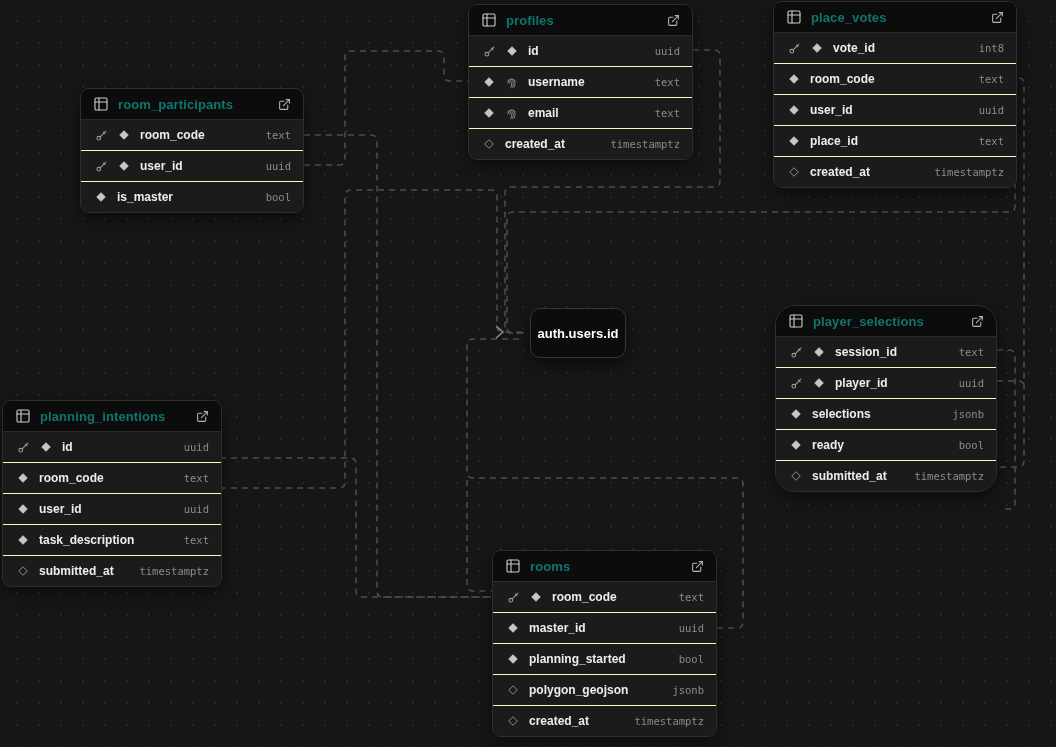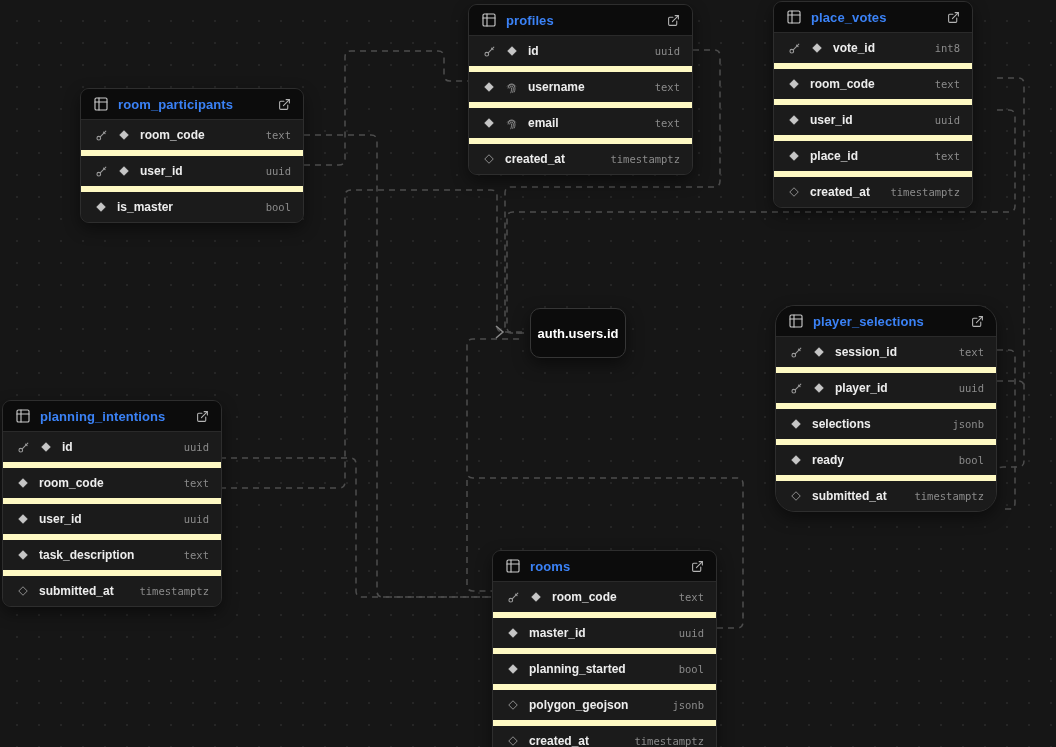--- a/index.html
+++ b/index.html
@@ -28,30 +28,30 @@
   }
   .table-header{
     height:30px;
     background:#0c0c0c;
     display:flex;align-items:center;gap:9px;
     padding:0 12px;
     border-bottom:1px solid #2a2a2a;
   }
   .table-header .title{
     flex:1;
-    color:#3b82f6;font-size:13px;font-weight:700;letter-spacing:.1px;
+    color:#0f766e;font-size:13px;font-weight:700;letter-spacing:.1px;
     white-space:nowrap;overflow:hidden;
   }
   .hdr-icon{display:flex;align-items:center;color:#c9c9c9;}
   .link-btn{display:flex;align-items:center;color:#b4b4b4;background:none;border:none;padding:0;cursor:pointer;}
   .row{
     height:30px;
     display:flex;align-items:center;gap:10px;
     padding:0 12px 0 14px;
-    border-top:6px solid #fef9c3;
+    border-top:1px solid #fef9c3;
     background:#1b1b1b;
   }
   .row:first-child{border-top:none;}
   .icons{display:flex;align-items:center;gap:10px;color:#9c9c9c;}
   .col-name{color:#ededed;font-size:12px;font-weight:700;white-space:nowrap;}
   .col-type{margin-left:auto;color:#8b8b8b;font-size:10.5px;font-family:"DejaVu Sans Mono",monospace;white-space:nowrap;}
   .auth-node{
     position:absolute;z-index:3;
     background:#0c0c0c;border:1px solid #363636;border-radius:10px;
     box-shadow:0 6px 16px rgba(0,0,0,.5);
@@ -231,21 +231,21 @@
                   <path d="M12 3.5 20.5 12 12 20.5 3.5 12Z" fill="none" stroke="#8d8d8d" stroke-width="2" stroke-linejoin="round"></path>
                 </svg>
               </span>
             </div>
             <span class="col-name">created_at</span>
             <span class="col-type">timestamptz</span>
           </div>
         </div>
   </div>
 
-  <div class="table-node" style="left: 773px; top: 1px; width: 200px;">
+  <div class="table-node" style="left: 773px; top: 1px; width: 244px;">
     <div class="table-header">
       <span class="hdr-icon">
             <svg width="16" height="16" viewBox="0 0 24 24" fill="none" stroke="currentColor" stroke-width="1.7" stroke-linecap="round" stroke-linejoin="round">
               <rect x="3" y="3" width="18" height="18" rx="2"></rect>
               <path d="M3 9h18"></path>
               <path d="M9 3v18"></path>
             </svg>
           </span>
       <span class="title">place_votes</span>
       <button class="link-btn">

